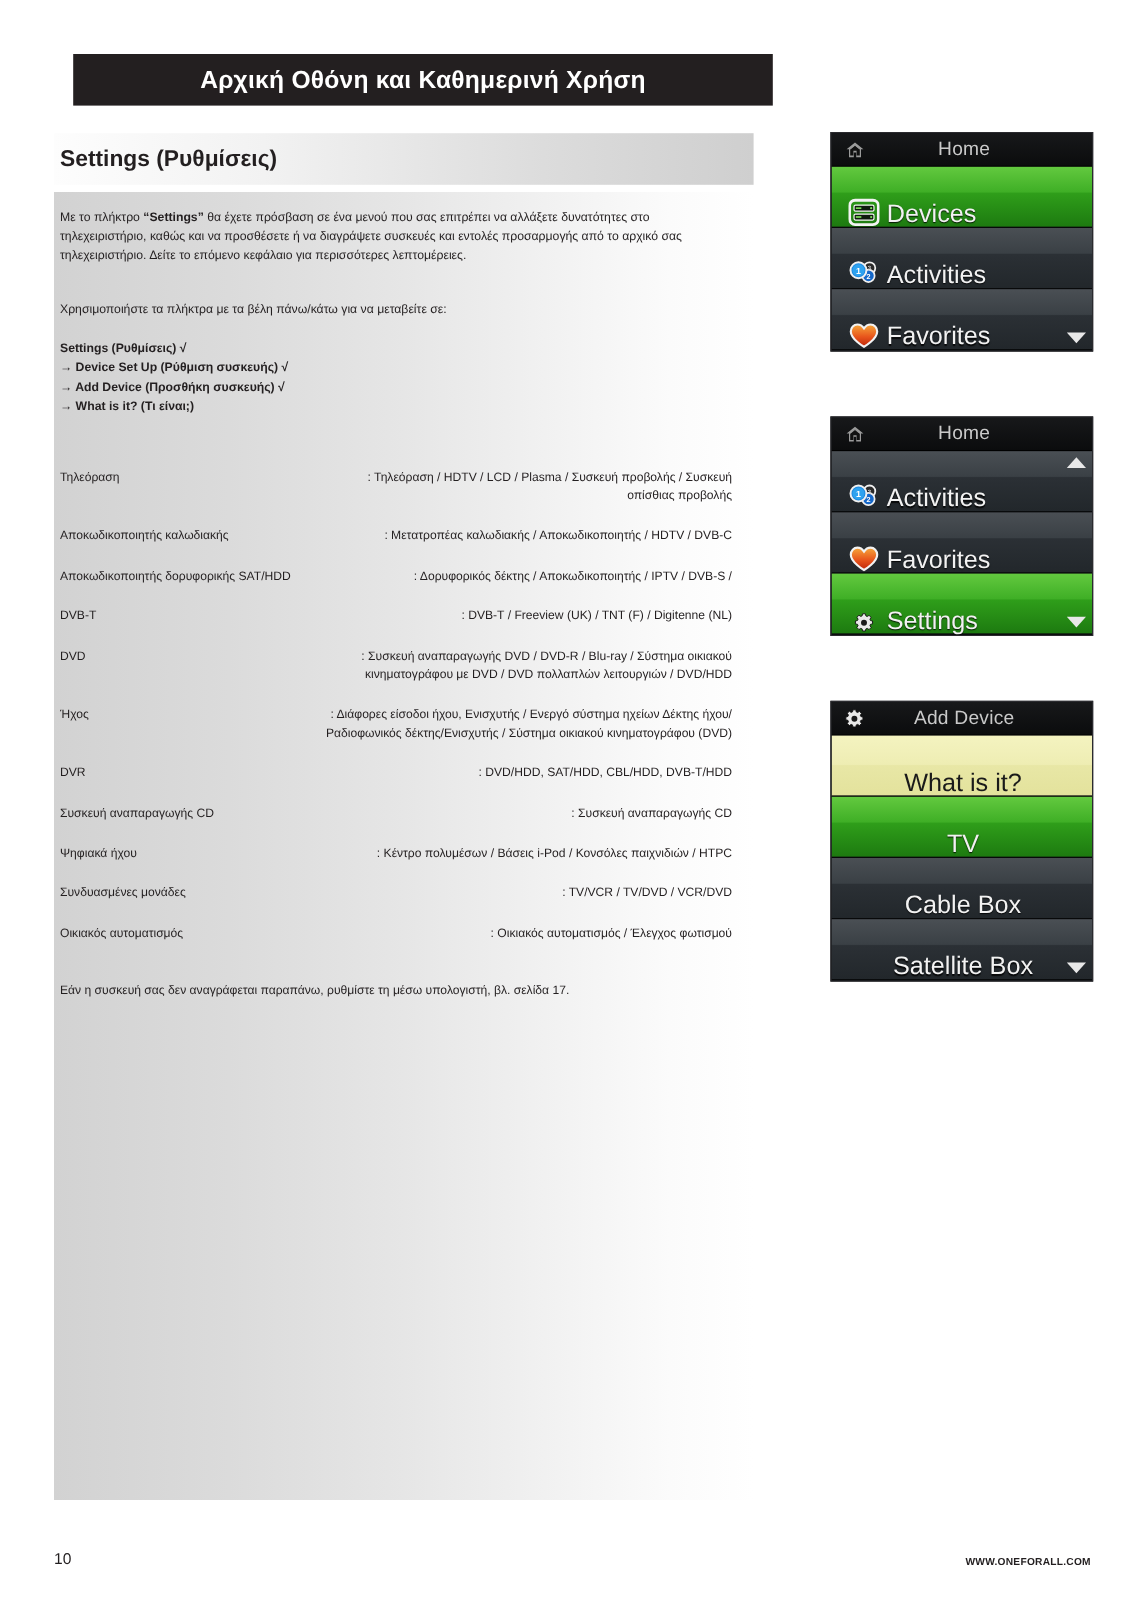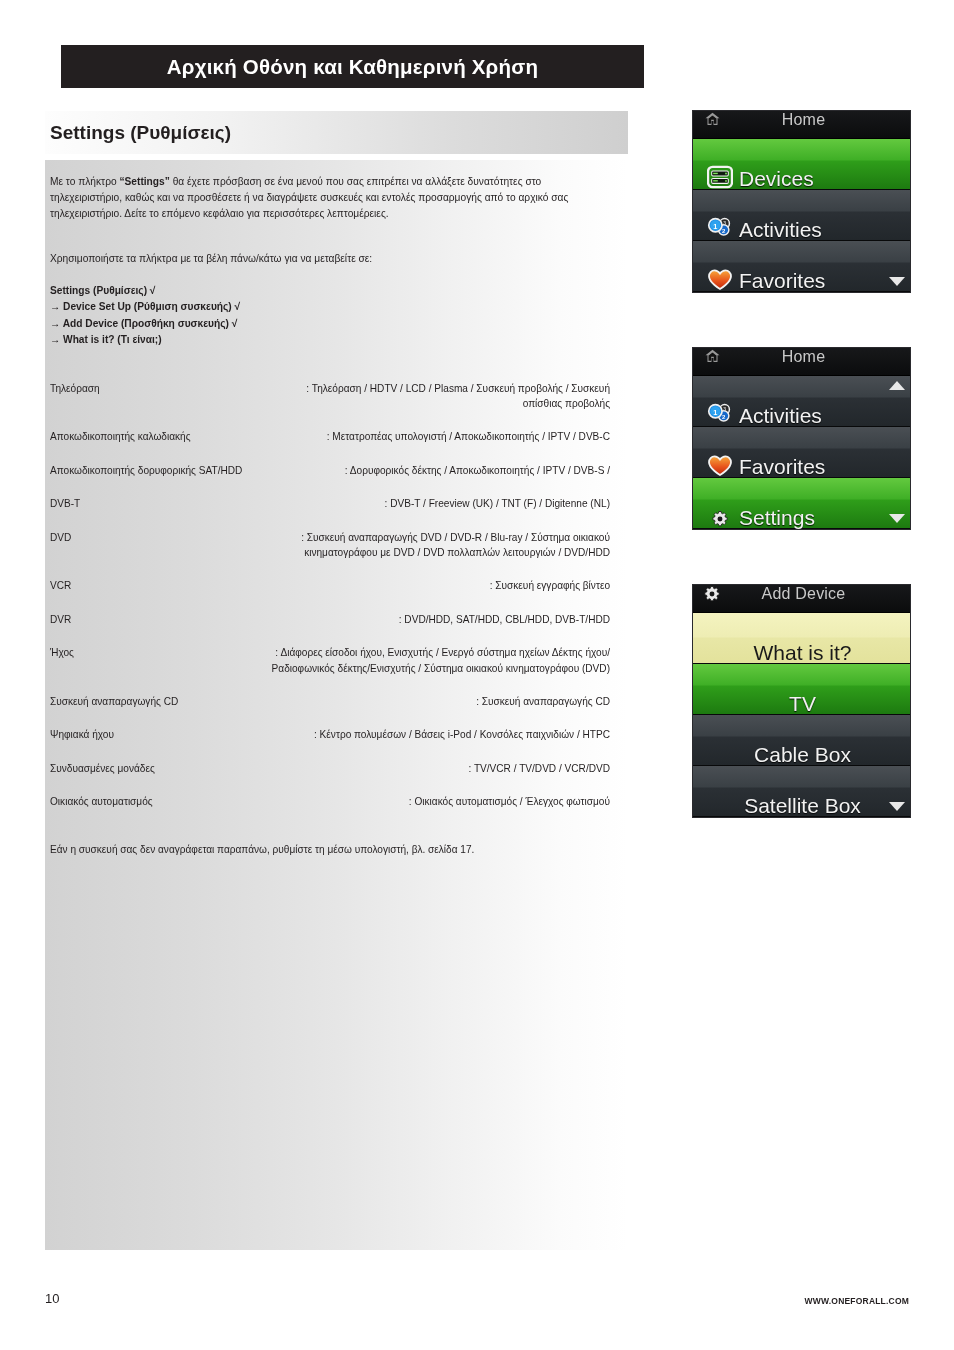--- a/index.html
+++ b/index.html
@@ -50,21 +50,21 @@
     max-width: 572px;
   }
   .intro-para b { font-weight: bold; }
 
   .nav-lead { margin-top: 28px; font-size: 10.2px; color:#231f20; line-height: 16px; }
 
   .nav-list { margin-top: 16px; font-size: 10.2px; color:#231f20; font-weight: bold; line-height: 16.5px; }
   .nav-list div { white-space: nowrap; }
 
   
-  .def-table { margin-top: 32px; width: 100%; border-collapse: collapse; }
+  .def-table { margin-top: 42px; width: 100%; border-collapse: collapse; }
   .def-table tr { vertical-align: top; }
   .def-table td {
     font-size: 10.1px; color:#231f20; line-height: 15.4px;
     padding: 0 0 18px 0;
   }
   .def-term { width: 225px; padding-right: 6px !important; }
   .def-def  { width: 348px; text-align: right; }
 
   .footnote { margin-top: 14px; font-size: 10.1px; color:#231f20; line-height: 15px; }
 
@@ -78,21 +78,21 @@
   }
   #screen-1 { top: 110px; height: 108px; }
   #screen-2 { top: 347px; height: 108px; }
   #screen-3 { top: 584px; height: 108px; }
   .screen { height: auto !important; }
 
   .scr-header {
     position: relative;
     height: 28px;
     background: linear-gradient(to bottom, #17181a 0%, #0b0c0d 100%);
-    display: flex; align-items: flex-start;
+    display: flex; align-items: center;
     border-bottom: 1px solid #000;
   }
   .scr-header .hdr-icon {
     width: 30px; display:flex; align-items:center; justify-content:center;
     margin-left: 4px;
   }
   .scr-header .hdr-title {
     flex: 1; text-align: center;
     color: #c9c9c9; font-size: 16px;
     padding-right: 30px;
@@ -187,45 +187,41 @@
     </div>
 
     <table class="def-table">
       <tbody id="def-table-body">
           <tr>
             <td class="def-term">Τηλεόραση</td>
             <td class="def-def">: Τηλεόραση / HDTV / LCD / Plasma / Συσκευή προβολής / Συσκευή οπίσθιας προβολής</td>
           </tr>
           <tr>
             <td class="def-term">Αποκωδικοποιητής καλωδιακής</td>
-            <td class="def-def">: Μετατροπέας υπολογιστή / Αποκωδικοποιητής / IPTV / DVB-C</td>
+            <td class="def-def">: Μετατροπέας καλωδιακής / Αποκωδικοποιητής / HDTV / DVB-C</td>
           </tr>
           <tr>
             <td class="def-term">Αποκωδικοποιητής δορυφορικής SAT/HDD</td>
             <td class="def-def">: Δορυφορικός δέκτης / Αποκωδικοποιητής / IPTV / DVB-S /</td>
           </tr>
           <tr>
             <td class="def-term">DVB-T</td>
             <td class="def-def">: DVB-T / Freeview (UK) / TNT (F) / Digitenne (NL)</td>
           </tr>
           <tr>
             <td class="def-term">DVD</td>
             <td class="def-def">: Συσκευή αναπαραγωγής DVD / DVD-R / Blu-ray / Σύστημα οικιακού κινηματογράφου με DVD / DVD πολλαπλών λειτουργιών / DVD/HDD</td>
           </tr>
           <tr>
-            <td class="def-term">VCR</td>
-            <td class="def-def">: Συσκευή εγγραφής βίντεο</td>
+            <td class="def-term">Ήχος</td>
+            <td class="def-def">: Διάφορες είσοδοι ήχου, Ενισχυτής / Ενεργό σύστημα ηχείων Δέκτης ήχου/Ραδιοφωνικός δέκτης/Ενισχυτής / Σύστημα οικιακού κινηματογράφου (DVD)</td>
           </tr>
           <tr>
             <td class="def-term">DVR</td>
             <td class="def-def">: DVD/HDD, SAT/HDD, CBL/HDD, DVB-T/HDD</td>
-          </tr>
-          <tr>
-            <td class="def-term">Ήχος</td>
-            <td class="def-def">: Διάφορες είσοδοι ήχου, Ενισχυτής / Ενεργό σύστημα ηχείων Δέκτης ήχου/Ραδιοφωνικός δέκτης/Ενισχυτής / Σύστημα οικιακού κινηματογράφου (DVD)</td>
           </tr>
           <tr>
             <td class="def-term">Συσκευή αναπαραγωγής CD</td>
             <td class="def-def">: Συσκευή αναπαραγωγής CD</td>
           </tr>
           <tr>
             <td class="def-term">Ψηφιακά ήχου</td>
             <td class="def-def">: Κέντρο πολυμέσων / Βάσεις i-Pod / Κονσόλες παιχνιδιών / HTPC</td>
           </tr>
           <tr>

